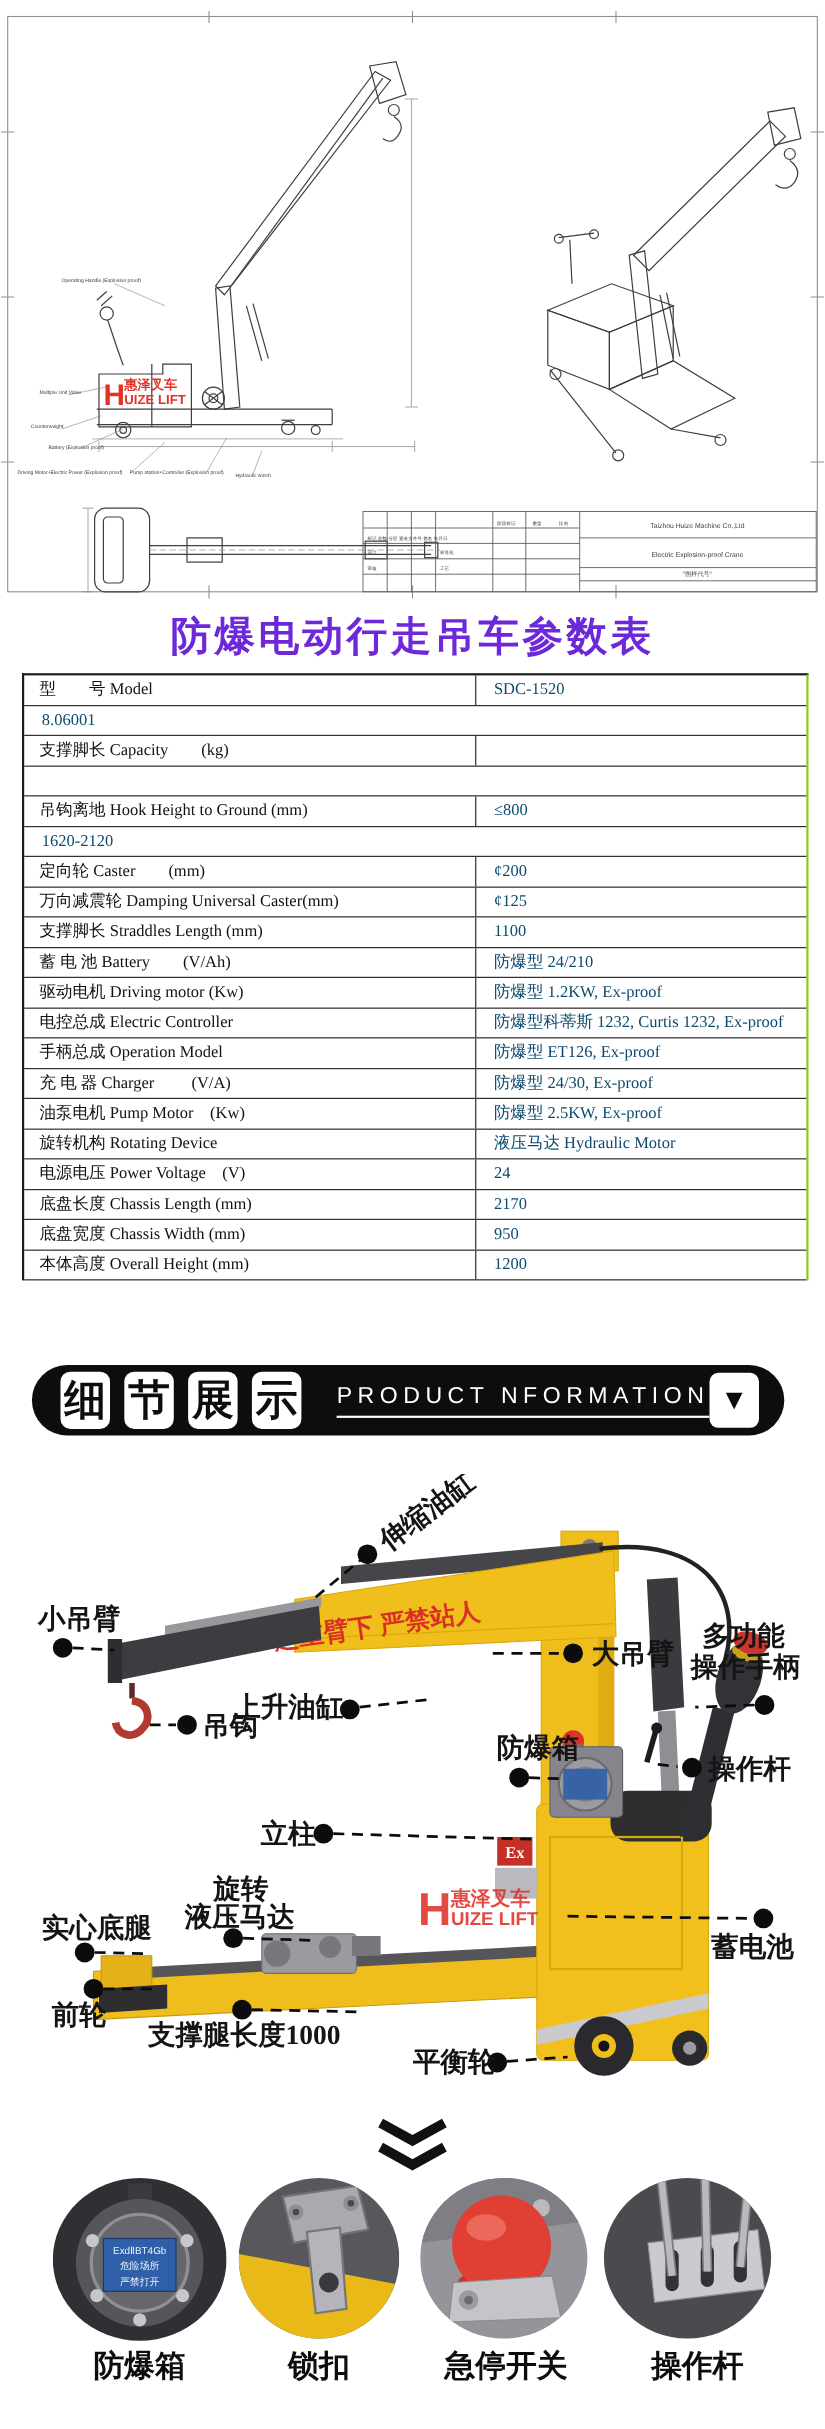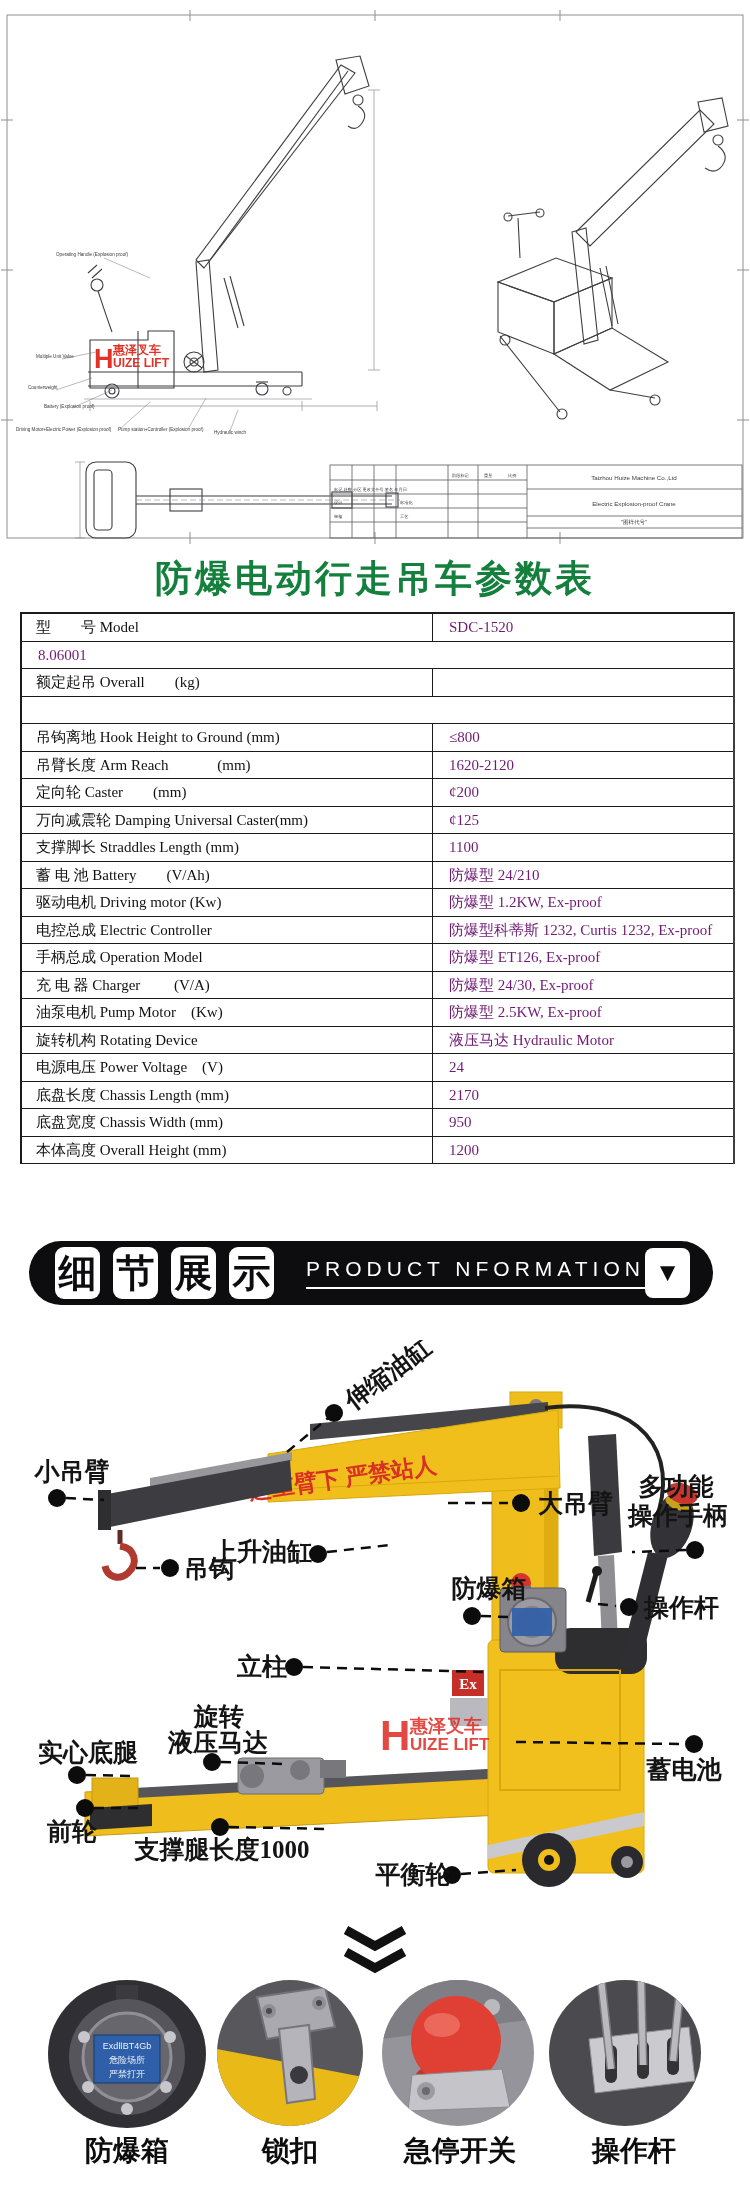--- a/index.html
+++ b/index.html
@@ -4,28 +4,28 @@
 <style>
   html,body{margin:0;padding:0;background:#fff;}
   #root{position:relative;width:750px;height:2208px;background:#fff;overflow:hidden;
         font-family:"Liberation Serif",serif;}
   svg{display:block;}
   
   #sheet{position:absolute;top:10px;left:0;width:750px;height:535px;}
   
   #param-title{position:absolute;top:552px;left:0;width:750px;height:54px;
     text-align:center;font-family:"Liberation Sans",sans-serif;font-weight:900;
-    font-size:37px;line-height:54px;color:#15803d;letter-spacing:3px;}
+    font-size:37px;line-height:54px;color:#6d28d9;letter-spacing:3px;}
   
   #spec-table{position:absolute;top:612px;left:20px;width:711px;
-    border-top:2px solid #1b1b1b;border-left:2px solid #1b1b1b;border-right:2px solid #404040;}
+    border-top:2px solid #1b1b1b;border-left:2px solid #1b1b1b;border-right:2px solid #84cc16;}
   .spec-row{display:flex;height:26.5px;border-bottom:1px solid #1b1b1b;}
   .spec-name{width:396px;border-right:1px solid #1b1b1b;padding-left:14px;
     font-size:15px;line-height:26.5px;color:#111;white-space:nowrap;overflow:hidden;}
-  .spec-val{flex:1;padding-left:16px;font-size:15px;line-height:26.5px;color:#701a75;
+  .spec-val{flex:1;padding-left:16px;font-size:15px;line-height:26.5px;color:#0c4a6e;
     white-space:nowrap;overflow:hidden;}
   
   #banner{position:absolute;top:1241px;left:29px;width:684px;height:64px;
     background:#0d0d0f;border-radius:34px;display:flex;align-items:center;}
   .banner-char{width:54px;height:52px;background:#fff;border-radius:9px;margin-left:13px;
     text-align:center;font-weight:700;font-size:38px;line-height:52px;color:#0d0d0f;
     font-family:"Liberation Sans",sans-serif;}
   .banner-char:first-child{margin-left:26px;}
   #banner-en{margin-left:32px;color:#fff;font-family:"Liberation Sans",sans-serif;
     font-size:21px;letter-spacing:5px;border-bottom:2px solid #fff;padding-bottom:6px;
@@ -157,30 +157,29 @@
 
   <div id="spec-table">
       <div class="spec-row">
         <div class="spec-name">型　　号 Model</div>
         <div class="spec-val">SDC-1520</div>
       </div>
       <div class="spec-row">
         <div class="spec-val">8.06001</div>
       </div>
       <div class="spec-row">
-        <div class="spec-name">额定起吊 Overall　　(kg)</div>
+        <div class="spec-name">支撑脚长 Capacity　　(kg)</div>
       </div>
       <div class="spec-row">
       </div>
       <div class="spec-row">
         <div class="spec-name">吊钩离地 Hook Height to Ground (mm)</div>
         <div class="spec-val">≤800</div>
       </div>
       <div class="spec-row">
-        <div class="spec-name">吊臂长度 Arm Reach　　　 (mm)</div>
         <div class="spec-val">1620-2120</div>
       </div>
       <div class="spec-row">
         <div class="spec-name">定向轮 Caster　　(mm)</div>
         <div class="spec-val">¢200</div>
       </div>
       <div class="spec-row">
         <div class="spec-name">万向减震轮 Damping Universal Caster(mm)</div>
         <div class="spec-val">¢125</div>
       </div>

